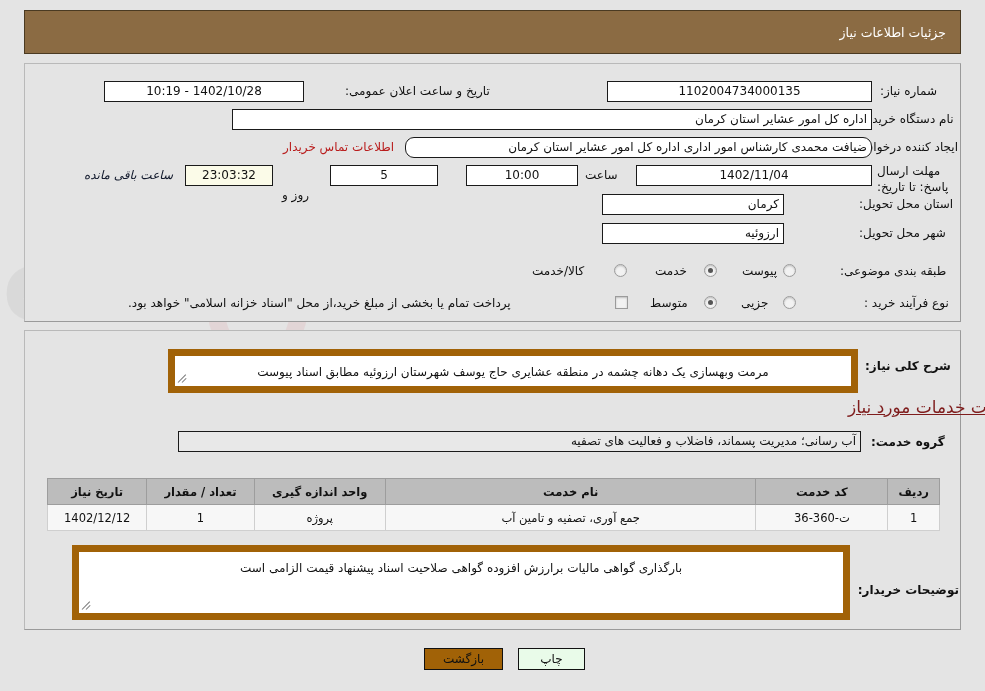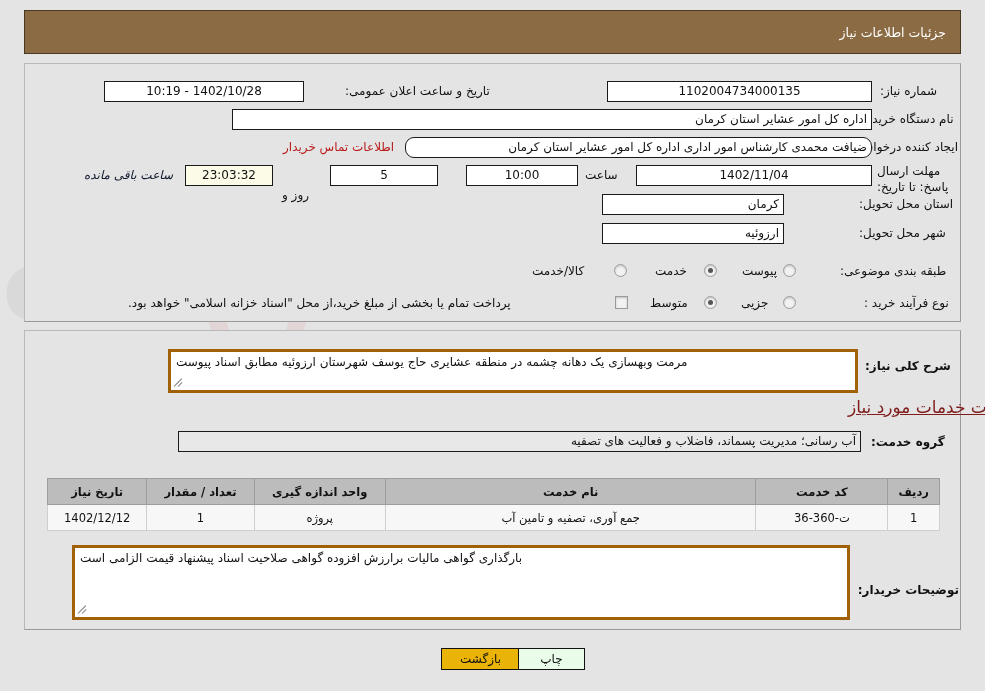--- a/index.html
+++ b/index.html
@@ -117,26 +117,26 @@
     background: #f2f2f2;
     border: 1px solid #9b9b9b;
     box-shadow: inset 0 1px 2px rgba(0,0,0,.22);
     z-index: 3;
   }
 
   
   .ta {
     position: absolute;
     background: #ffffff;
-    border: 3px solid #a16207;
+    border: 7px solid #a16207;
     font-size: 12px;
     color: #111;
-    padding: 1px 5px;
+    padding: 7px 5px;
     line-height: 18px;
-    text-align: left;
+    text-align: center;
     z-index: 3;
     overflow: hidden;
   }
   .ta .grip {
     position: absolute;
     left: 2px; bottom: 1px;
     width: 12px; height: 12px;
     pointer-events: none;
   }
   .ta .grip i {
@@ -197,21 +197,21 @@
     font-family: "DejaVu Sans", "Liberation Sans", sans-serif;
     font-size: 12px;
     color: #111;
     cursor: pointer;
     z-index: 4;
     text-align: center;
     line-height: 20px;
     padding: 0;
   }
   .btn.print  { background: #e9fbe9; }
-  .btn.back   { background: #eab308; margin-left: 17px; }
+  .btn.back   { background: #a16207; }
 </style>
 </head>
 <body>
 
 <div id="page">
 
   <svg class="watermark" viewBox="0 0 985 260" xmlns="http://www.w3.org/2000/svg">
     <g opacity="0.16">
       <path d="M215 40 L300 40 L300 120 Q300 168 257 190 Q215 168 215 120 Z" fill="none" stroke="#d98d93" stroke-width="17"></path>
       <rect x="243" y="88" width="29" height="29" rx="5" fill="#d98d93"></rect>

